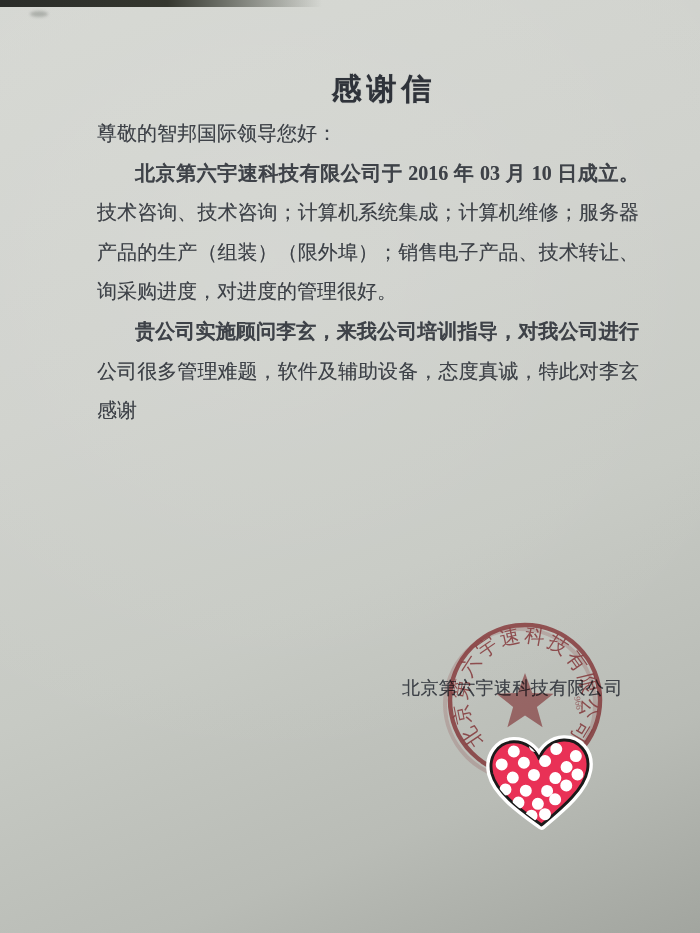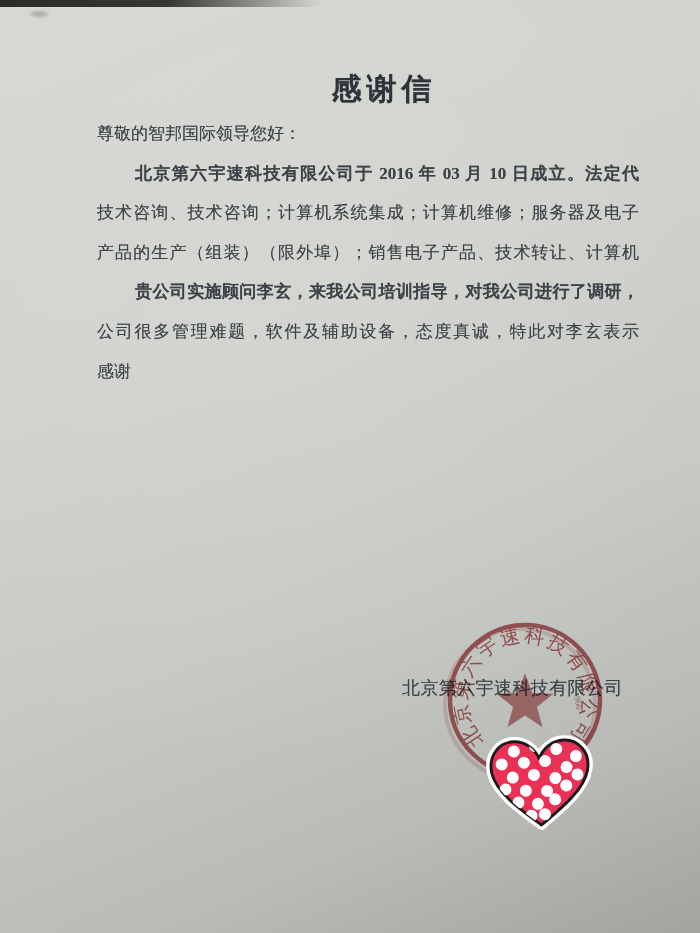--- a/index.html
+++ b/index.html
@@ -22,21 +22,21 @@
   .title{
     position:absolute;top:69px;left:0;width:100%;box-sizing:border-box;padding-left:68px;
     text-align:center;font-size:30px;font-weight:700;letter-spacing:5px;color:#2f333a;
     text-shadow:0 0 0.7px rgba(47,51,58,0.6);
   }
   .body{
     position:absolute;left:97px;top:114px;width:542px;
     text-shadow:0 0 0.6px rgba(62,66,72,0.5);
   }
   .line{
-    font-size:17px;line-height:39.6px;height:39.6px;overflow:hidden;
+    font-size:20px;line-height:39.6px;height:39.6px;overflow:hidden;
     text-align:justify;text-align-last:justify;text-justify:inter-ideograph;
   }
   .line.indent{text-indent:38px;font-weight:bold;}
   .line.plain{text-align:left;text-align-last:left;}
   .sig{
     position:absolute;top:676px;left:402px;font-size:18px;letter-spacing:0.4px;
     text-shadow:0 0 0.6px rgba(62,66,72,0.5);z-index:2;
   }
   .date{
     position:absolute;top:716px;left:444px;font-size:18px;letter-spacing:0.3px;
@@ -59,20 +59,21 @@
   <div class="top-edge"></div>
   <div class="smudge"></div>
 
   <div class="title">感谢信</div>
 
   <div class="body">
     <div class="line plain">尊敬的智邦国际领导您好：</div>
     <div class="line indent">北京第六宇速科技有限公司于 2016 年 03 月 10 日成立。法定代</div>
     <div class="line">技术咨询、技术咨询；计算机系统集成；计算机维修；服务器及电子</div>
     <div class="line">产品的生产（组装）（限外埠）；销售电子产品、技术转让、计算机</div>
+    <div class="line plain">询采购进度，对进度的管理很好。</div>
     <div class="line indent">贵公司实施顾问李玄，来我公司培训指导，对我公司进行了调研，</div>
     <div class="line">公司很多管理难题，软件及辅助设备，态度真诚，特此对李玄表示</div>
     <div class="line plain">感谢</div>
   </div>
 
   <div class="sig">北京第六宇速科技有限公司</div>
 
   <svg class="stamp" viewBox="0 0 170 170" xmlns="http://www.w3.org/2000/svg">
 
     <circle cx="80" cy="89" r="75" fill="none" stroke-width="4" opacity="0.22" stroke="#b0494f"></circle>

